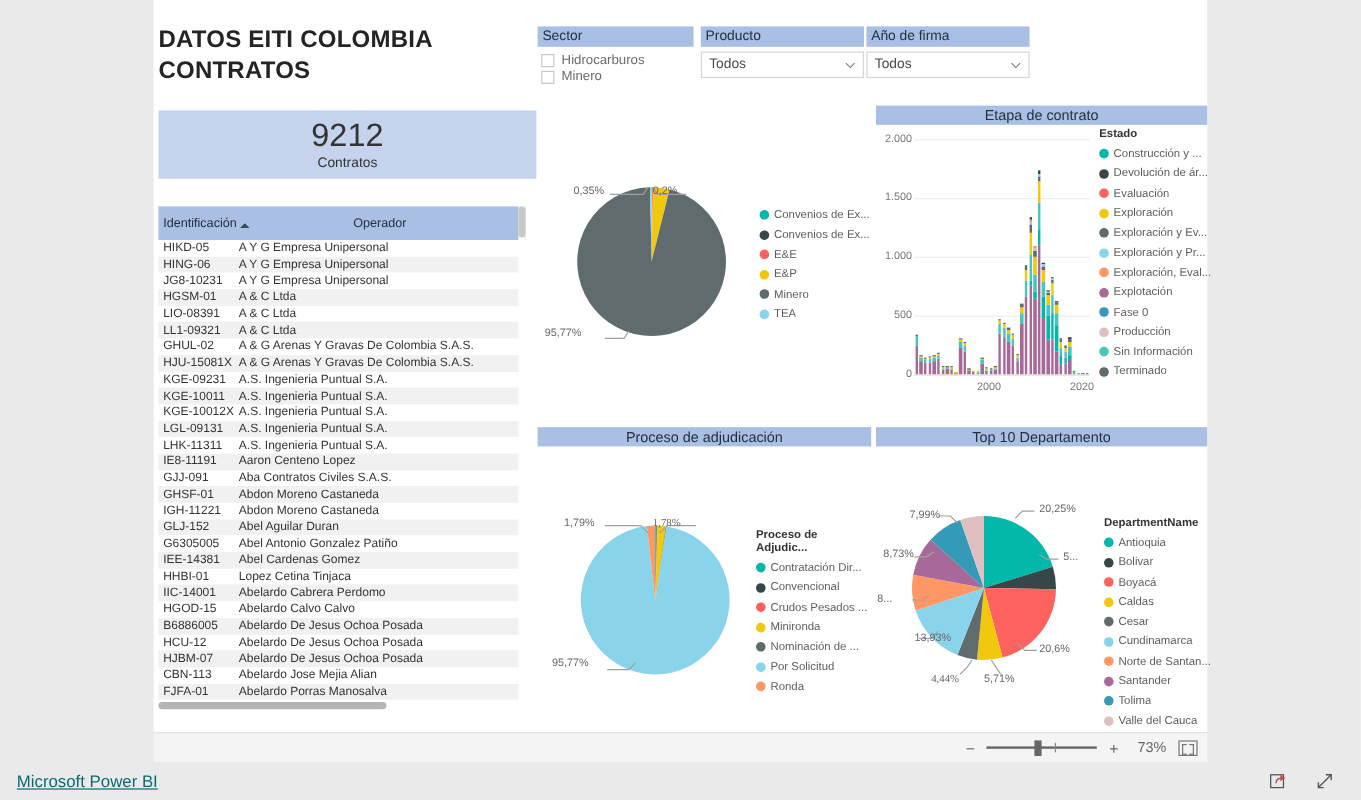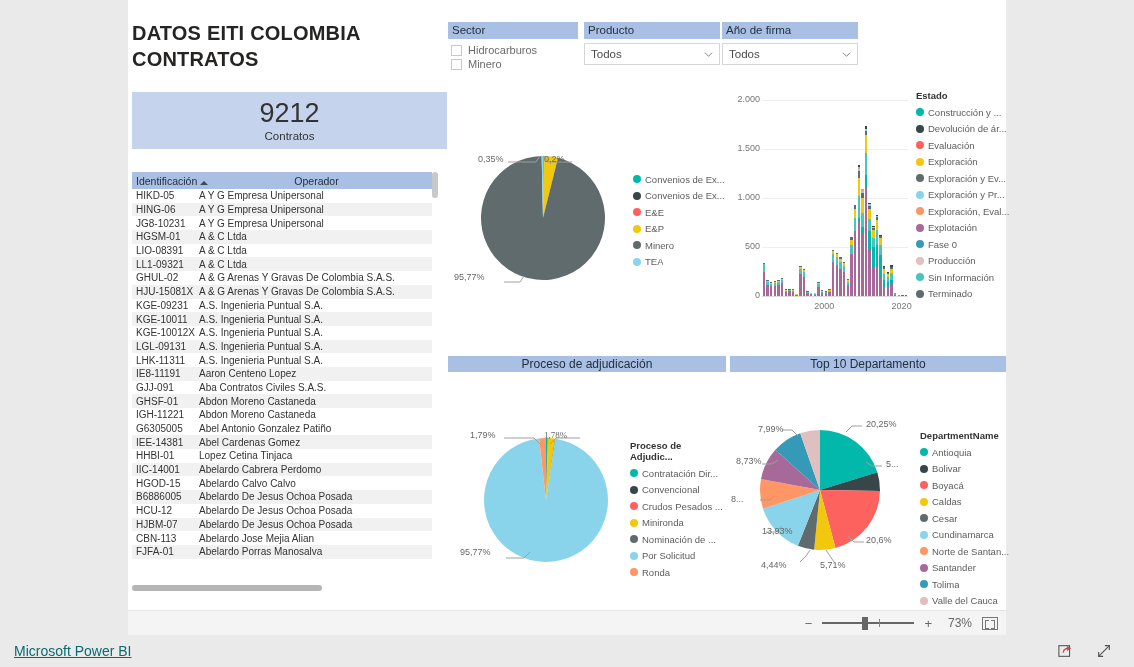--- a/index.html
+++ b/index.html
@@ -46,21 +46,21 @@
     position:absolute;left:4px;top:92px;width:315px;height:57px;
     background:#c5d4ec;text-align:center;
   }
   #kpi .num{font-size:27px;color:#333;line-height:32px;padding-top:5px;}
   #kpi .lbl{font-size:11.5px;color:#333;line-height:14px;}
   
   #tbl{
     position:absolute;left:4px;top:172px;width:306px;height:420px;
   }
   .thead{
-    display:flex;background:#a9bfe3;color:#23313f;height:17px;
+    display:flex;background:#a9bfe3;color:#23313f;height:28px;
     align-items:center;font-size:10.5px;
   }
   .th-id{width:63px;padding-left:4px;box-sizing:border-box;}
   .th-op{flex:1;text-align:center;position:relative;}
   .sort-caret{
     position:absolute;left:5px;top:6px;width:0;height:0;
     border-left:4px solid transparent;border-right:4px solid transparent;
     border-bottom:4px solid #3b4a5a;
   }
   .trow{
@@ -254,20 +254,24 @@
           <div class="td-id">GJJ-091</div>
           <div class="td-op">Aba Contratos Civiles S.A.S.</div>
         </div>
         <div class="trow alt">
           <div class="td-id">GHSF-01</div>
           <div class="td-op">Abdon Moreno Castaneda</div>
         </div>
         <div class="trow">
           <div class="td-id">IGH-11221</div>
           <div class="td-op">Abdon Moreno Castaneda</div>
+        </div>
+        <div class="trow alt">
+          <div class="td-id">GLJ-152</div>
+          <div class="td-op">Abel Aguilar Duran</div>
         </div>
         <div class="trow">
           <div class="td-id">G6305005</div>
           <div class="td-op">Abel Antonio Gonzalez Patiño</div>
         </div>
         <div class="trow alt">
           <div class="td-id">IEE-14381</div>
           <div class="td-op">Abel Cardenas Gomez</div>
         </div>
         <div class="trow">
@@ -350,20 +354,21 @@
           </div>
           <div class="lrow">
             <span class="ldot" style="background: rgb(138, 212, 235);"></span>
             <span>TEA</span>
           </div>
         </div>
     </div>
   </div>
 
   <div class="panel" style="left:602px;top:88px;width:276px;height:260px;">
+    <div class="panel-head">Etapa de contrato</div>
     <div class="panel-body" style="height:244px;">
       <div id="etapa-plot" style="position:absolute;left:0;top:0;width:276px;height:244px;">
           <div class="gridline" style="left: 32px; top: 208px; width: 146px;"></div>
           <div class="ytick" style="left: 0px; top: 202px;">0</div>
           <div class="gridline" style="left: 32px; top: 159px; width: 146px;"></div>
           <div class="ytick" style="left: 0px; top: 153px;">500</div>
           <div class="gridline" style="left: 32px; top: 110px; width: 146px;"></div>
           <div class="ytick" style="left: 0px; top: 104px;">1.000</div>
           <div class="gridline" style="left: 32px; top: 61px; width: 146px;"></div>
           <div class="ytick" style="left: 0px; top: 55px;">1.500</div>
@@ -756,21 +761,21 @@
           <polyline points="36,160 46,160 52,154" fill="none" stroke="#a0a0a0" stroke-width="1"></polyline>
           <polyline points="30,128 40,128 44,124" fill="none" stroke="#a0a0a0" stroke-width="1"></polyline>
           <polyline points="32,92 42,92 48,88" fill="none" stroke="#a0a0a0" stroke-width="1"></polyline>
           <polyline points="52,58 62,58 68,64" fill="none" stroke="#a0a0a0" stroke-width="1"></polyline>
         </svg>
       <div id="top10-labels">
           <div class="plabel" style="left: 136px; top: 47px;">20,25%</div>
           <div class="plabel" style="left: 156px; top: 87px;">5...</div>
           <div class="plabel" style="left: 136px; top: 163px;">20,6%</div>
           <div class="plabel" style="left: 90px; top: 188px;">5,71%</div>
-          <div class="plabel" style="left: 31px; top: 188px;">4,44%</div>
+          <div class="plabel" style="left: 46px; top: 188px; font-family: Liberation Serif, serif;">4,44%</div>
           <div class="plabel" style="left: 4px; top: 154px; margin-left: 28px;">13,93%</div>
           <div class="plabel" style="left: 1px; top: 122px;">8...</div>
           <div class="plabel" style="left: 6px; top: 84px;">8,73%</div>
           <div class="plabel" style="left: 28px; top: 52px;">7,99%</div>
         </div>
       <div class="legend" style="left:190px;top:58px;" id="legend-top10">
           <div class="ltitle">DepartmentName</div>
           <div class="lrow">
             <span class="ldot" style="background: rgb(1, 184, 170);"></span>
             <span>Antioquia</span>

